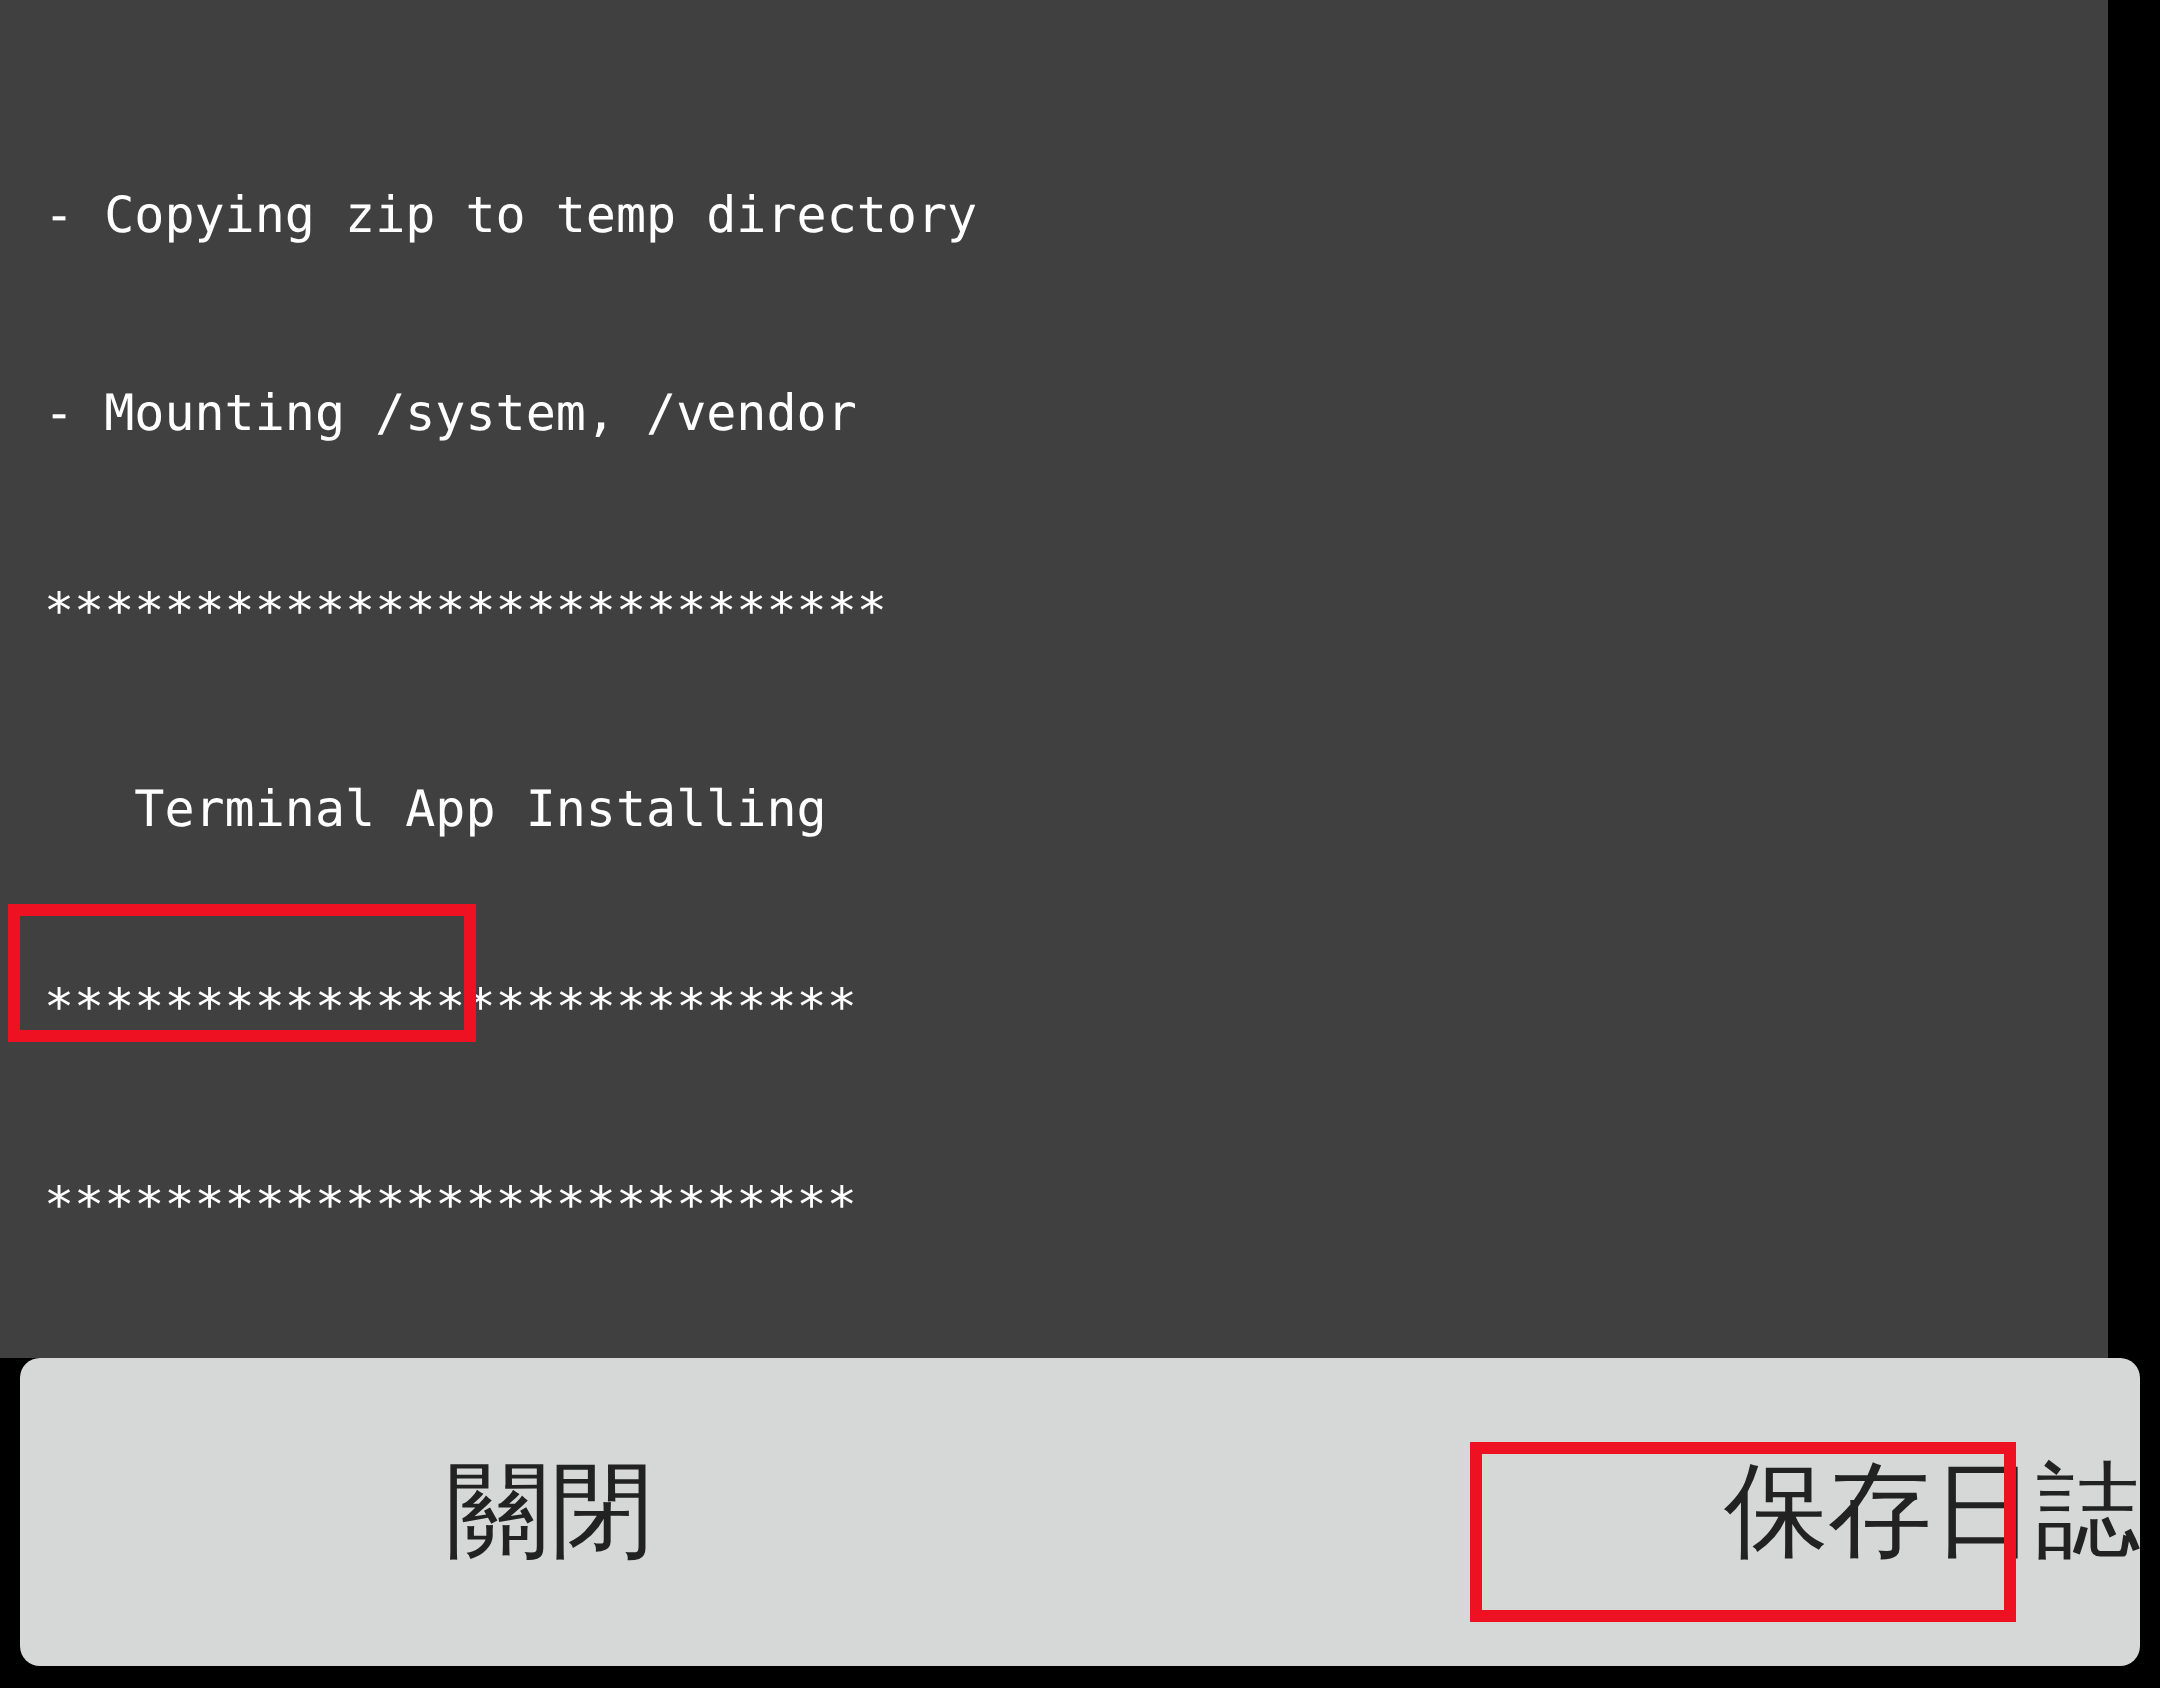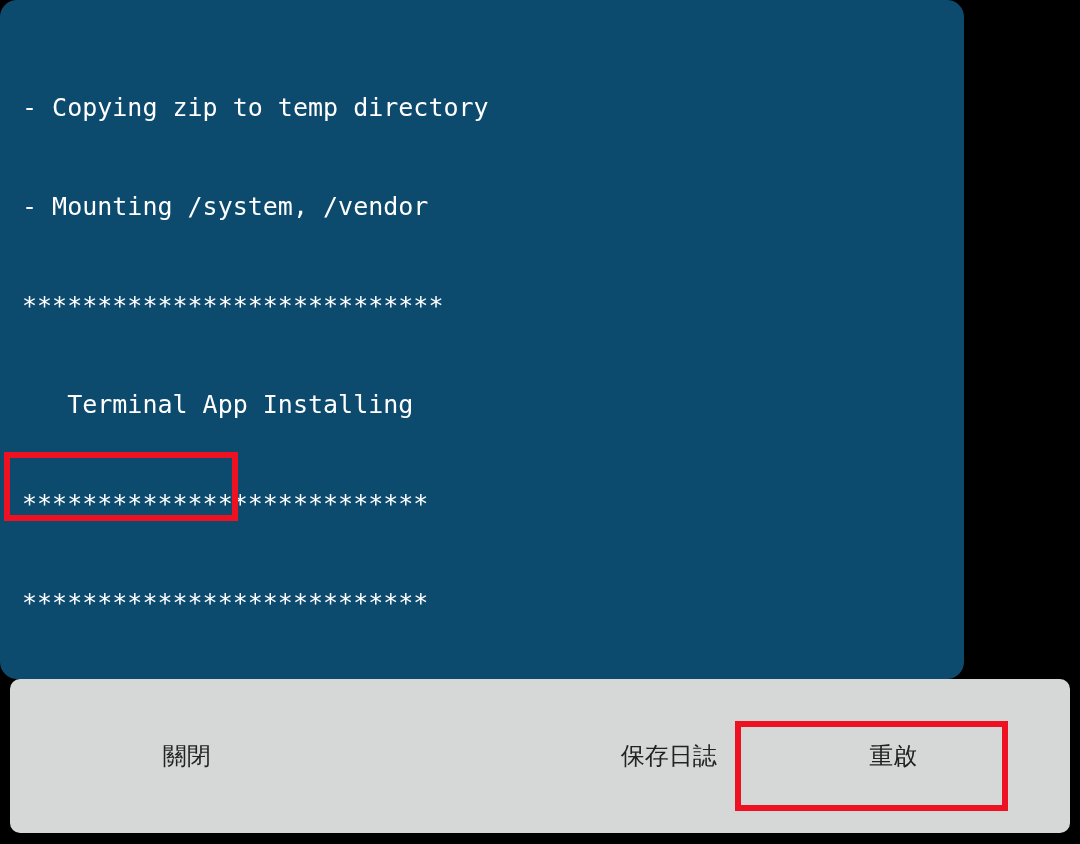--- a/index.html
+++ b/index.html
@@ -13,24 +13,23 @@
     position: relative;
     overflow: hidden;
     font-family: "DejaVu Sans Mono", "Liberation Mono", monospace;
   }
 
   
   #console-area {
     position: absolute;
     left: 0;
     top: 0;
-    width: 964px;
+    width: 1054px;
     height: 679px;
-    background: #0c4a6e;
-    border-radius: 17px;
+    background: #404040;
   }
 
   #log-output {
     position: absolute;
     left: 22px;
     top: 25px;
     width: 1040px;
     color: #ffffff;
     font-family: "DejaVu Sans Mono", "Liberation Mono", monospace;
     font-size: 25px;
@@ -85,21 +84,21 @@
   .bar-button {
     flex: 1 1 0;
     height: 100%;
     display: flex;
     align-items: center;
     justify-content: center;
     background: transparent;
     border: none;
     color: #222222;
     font-family: "DejaVu Sans", "Liberation Sans", sans-serif;
-    font-size: 24px;
+    font-size: 52px;
     line-height: 1;
     padding: 0;
     cursor: pointer;
     user-select: none;
   }
 
   #btn-close   { justify-content: center; }
   #btn-savelog { justify-content: flex-end; }
   #btn-reboot  { justify-content: center; }
 </style>
@@ -131,19 +130,16 @@
 <div id="button-bar">
 
   <button class="bar-button" id="btn-close">
     <span>關閉</span>
   </button>
 
   <button class="bar-button" id="btn-savelog">
     <span>保存日誌</span>
   </button>
 
-  <button class="bar-button" id="btn-reboot">
-    <span>重啟</span>
-  </button>
 
 </div>
 
 <div class="annotation-box" id="reboot-highlight-box"></div>
 
 </body></html>

